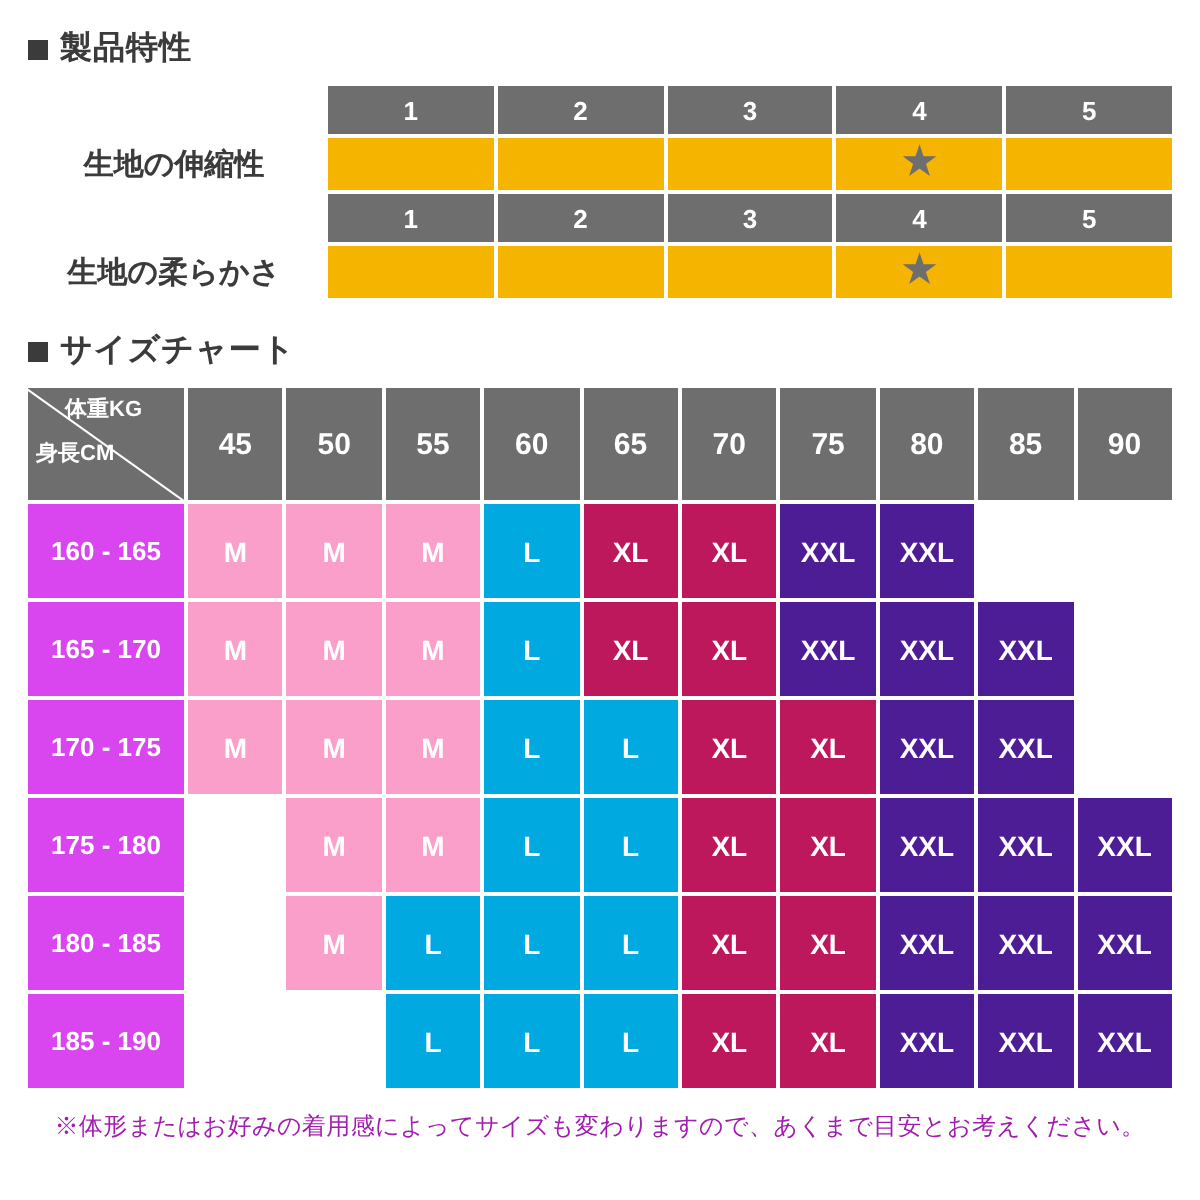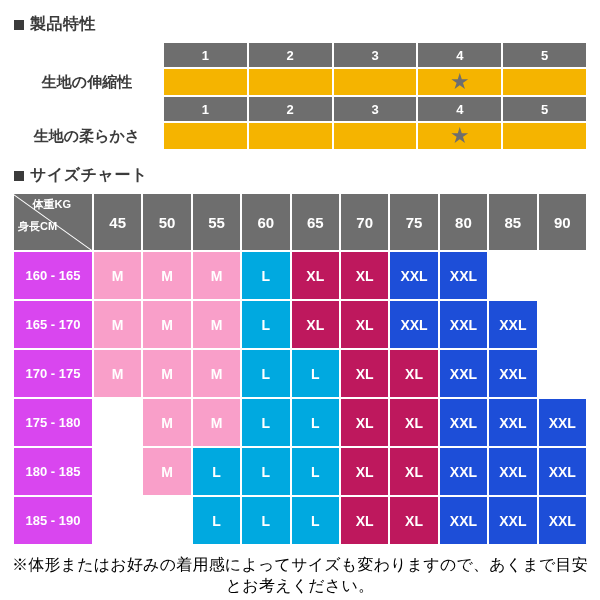--- a/index.html
+++ b/index.html
@@ -142,27 +142,27 @@
     position: absolute;
     left: 4px;
     bottom: 16px;
     font-size: 11px;
     font-weight: bold;
   }
 
   td.c-pink   { background: #f99fc9; color: #ffffff; }
   td.c-blue   { background: #00a9e0; color: #ffffff; }
   td.c-orange { background: #be185d; color: #ffffff; margin-left: 13px; }
-  td.c-green  { background: #1d4ed8; color: #ffffff; }
+  td.c-green  { background: #4c1d95; color: #ffffff; }
   td.c-white  { background: #ffffff; color: #ffffff; }
 
   .note {
     margin-top: 9px;
-    font-size: 16px;
-    color: #000000;
+    font-size: 12px;
+    color: #a21caf;
     text-align: center;
     letter-spacing: 0.2px;
   }
 </style>
 </head>
 <body>
 
 <div class="page">
 
   <div class="section-head">

